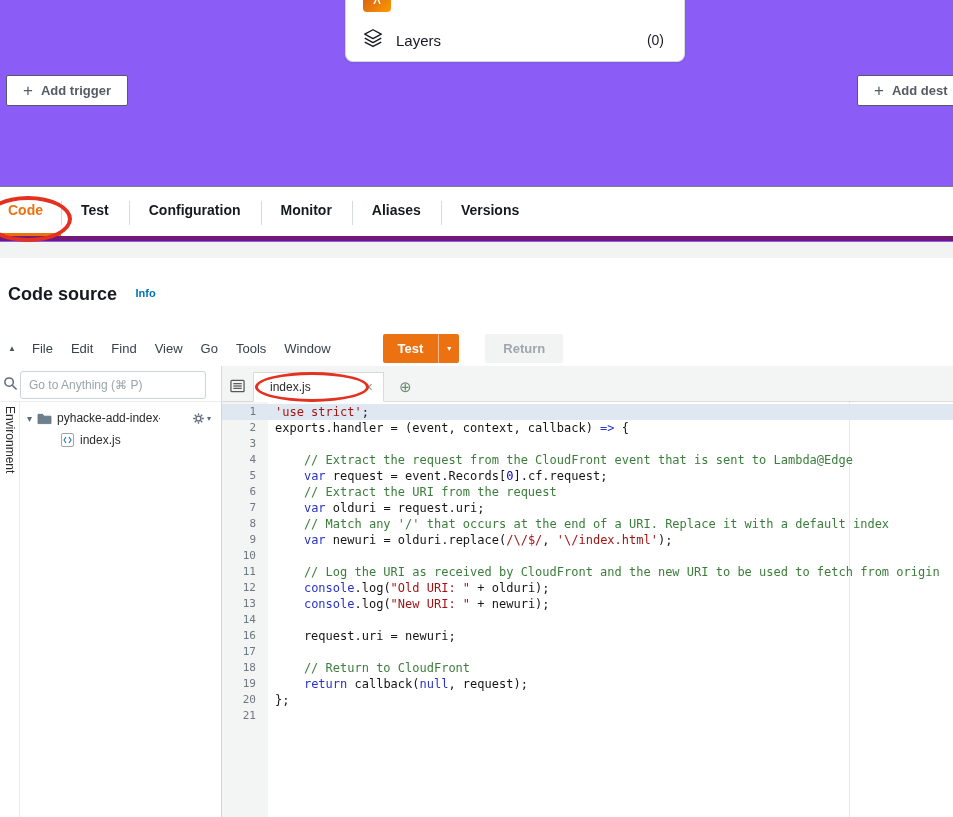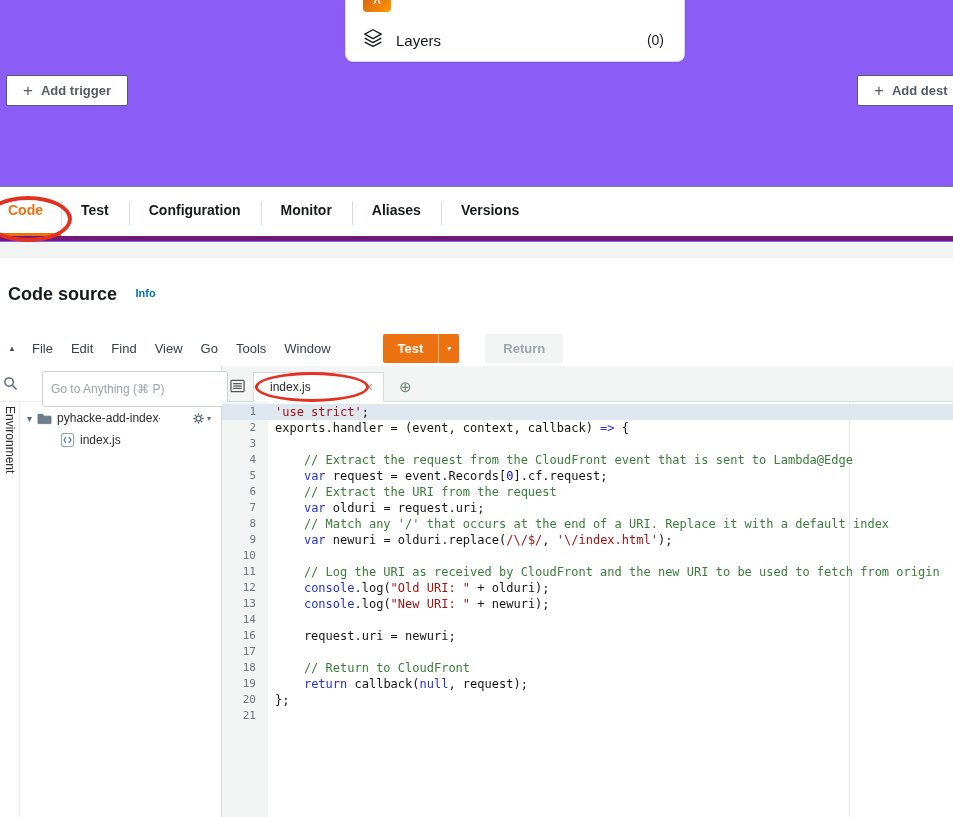--- a/index.html
+++ b/index.html
@@ -54,21 +54,21 @@
     font-size:13px;font-weight:700;border-radius:2px 0 0 2px;}
   .test-caret{width:20px;background:#ec7211;color:#fff;display:flex;align-items:center;justify-content:center;
     font-size:7px;border-left:1px solid rgba(255,255,255,.5);border-radius:0 2px 2px 0;}
   .deploy-btn{margin-left:26px;height:29px;padding:0 18px;background:#f2f3f3;color:#9da7ad;
     font-size:13px;font-weight:700;border:none;border-radius:2px;}
 
   .ide-row2{height:36px;display:flex;}
   .goto-cell{width:222px;flex:0 0 222px;position:relative;border-right:1px solid #d9d9d9;
     border-bottom:1px solid #ededed;background:#fff;box-sizing:border-box;}
   .search-icon{position:absolute;left:3px;top:10px;cursor:pointer;display:inline-flex;}
-  .goto-input{position:absolute;left:42px;top:5px;width:186px;height:36px;box-sizing:border-box;
+  .goto-input{position:absolute;left:20px;top:5px;width:186px;height:28px;box-sizing:border-box;
     border:1px solid #ccd3d8;border-radius:3px;padding:0 8px;font-size:12px;font-family:inherit;color:#333;outline:none;}
   .goto-input::placeholder{color:#9aa5ad;}
   .tabbar{flex:1;background:#f3f4f4;border-bottom:1px solid #d9d9d9;display:flex;align-items:flex-end;box-sizing:border-box;}
   .tablist-icon{margin:0 8px 8px 8px;cursor:pointer;display:inline-flex;}
   .ed-tab{width:131px;height:30px;margin-bottom:-1px;background:#fff;border:1px solid #d9d9d9;border-bottom:1px solid #fff;
     box-sizing:border-box;display:flex;align-items:center;justify-content:space-between;
     padding:0 10px 0 16px;font-size:12px;color:#2b2b2b;cursor:pointer;}
   .tab-close{color:#8b959c;font-size:14px;line-height:1;cursor:pointer;}
   .newtab-icon{margin:0 0 7px 15px;font-size:15px;color:#6f8a74;line-height:1;cursor:pointer;}
 

